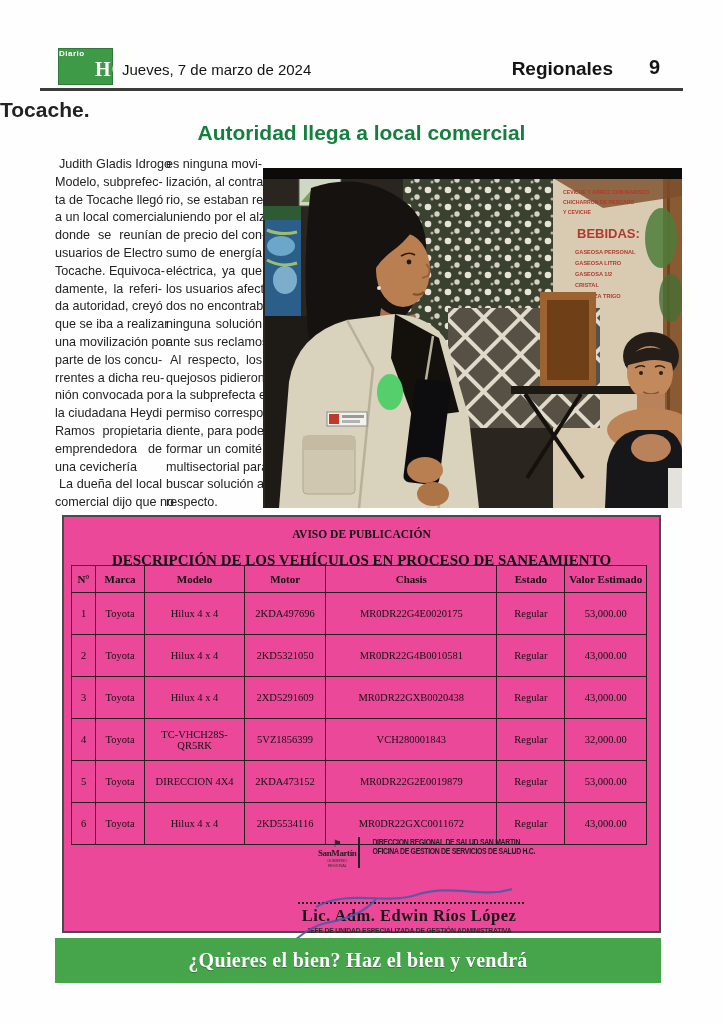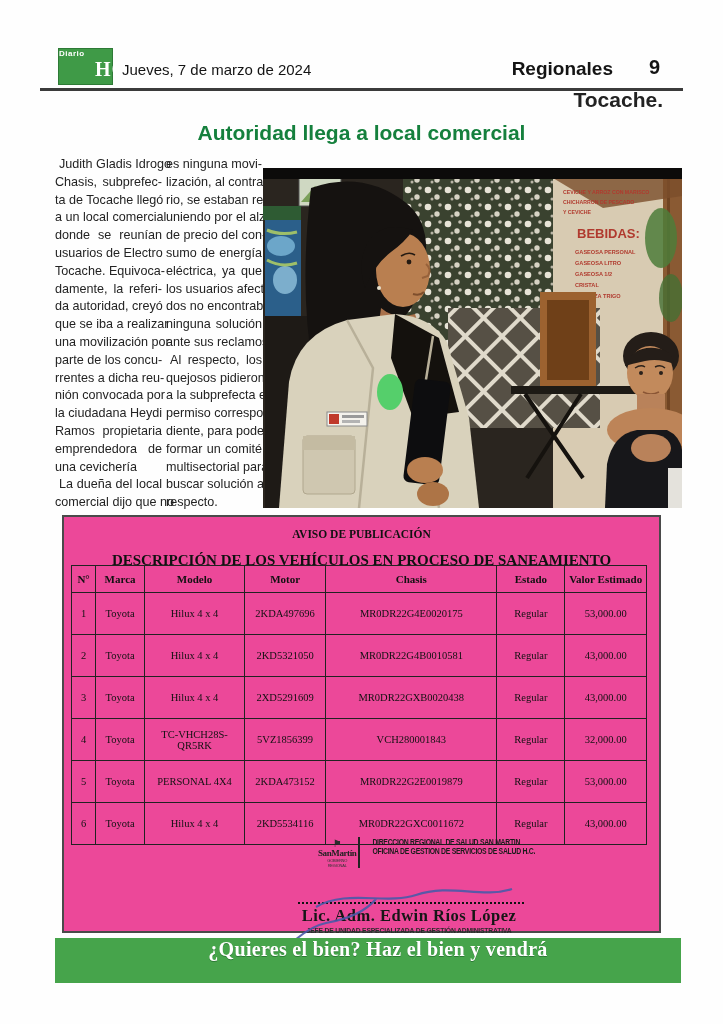--- a/index.html
+++ b/index.html
@@ -11,21 +11,21 @@
             border:1px solid #2e7a36;text-align:left;box-sizing:border-box;}
   .masthead .diario{display:block;color:#fff;font-size:8px;font-weight:bold;line-height:10px;letter-spacing:.5px;}
   .masthead .hoy{display:block;color:#fff;font-family:"Liberation Serif",serif;font-weight:bold;
                  font-size:20px;line-height:20px;letter-spacing:1px;padding-left:36px;}
   .hdr-date{position:absolute;left:122px;top:61px;font-size:15px;color:#141414;}
   .hdr-section{position:absolute;right:110px;top:58px;font-size:19px;font-weight:bold;color:#141414;}
   .hdr-page{position:absolute;right:63px;top:56px;font-size:20px;font-weight:bold;color:#141414;}
   .hdr-rule{position:absolute;left:40px;top:88px;width:643px;height:3px;background:#3b3b3b;}
 
   
-  .kicker{position:absolute;left:0;top:88px;width:663px;text-align:right;
+  .kicker{position:absolute;left:0;top:98px;width:663px;text-align:left;
           font-size:21px;font-weight:bold;color:#222;}
   .headline{position:absolute;left:0;top:121px;width:723px;text-align:center;
             font-size:21px;font-weight:bold;color:#15803d;}
 
   
   .colA{position:absolute;left:55px;top:156px;width:107px;}
   .colB{position:absolute;left:166px;top:156px;width:96px;}
   .bl{font-size:12.6px;line-height:17.8px;white-space:nowrap;text-align:justify;text-align-last:justify;color:#232323;}
   .bl.pend{text-align-last:left;}
   .bl.pind{text-indent:4px;}
@@ -60,21 +60,21 @@
         letter-spacing:-0.3px;white-space:nowrap;line-height:9px;transform:scaleY(1.2);transform-origin:left top;}
   .sig-svg{position:absolute;left:0px;top:22px;pointer-events:none;}
   .dotline{margin:34px 0 0 42px;width:226px;border-top:2px dotted #111;}
   .signer-name{margin:2px 0 0 22px;width:262px;text-align:center;font-family:"Liberation Serif",serif;
                font-weight:bold;font-size:16.5px;color:#161616;letter-spacing:.5px;}
   .signer-title{margin:1px 0 0 22px;width:262px;text-align:center;font-size:6.8px;font-weight:bold;
                 color:#2a2a2a;letter-spacing:-0.2px;}
 
   
   .banner{position:absolute;left:55px;top:938px;width:606px;height:45px;background:#46a44b;
-          display:flex;align-items:flex-start;justify-content:center;padding-left:20px;}
+          display:flex;align-items:center;justify-content:center;}
   .banner span{color:#fff;font-family:"Liberation Serif",serif;font-weight:bold;font-size:20px;
                letter-spacing:.3px;text-shadow:0 1px 0 #2e7a36;}
 </style>
 </head>
 <body>
 
 <div class="page">
 
   <div class="masthead">
     <span class="diario">Diario</span>
@@ -83,21 +83,21 @@
   <div class="hdr-date">Jueves, 7 de marzo de 2024</div>
   <div class="hdr-section">Regionales</div>
   <div class="hdr-page">9</div>
   <div class="hdr-rule"></div>
 
   <div class="kicker">Tocache.</div>
   <div class="headline">Autoridad llega a local comercial</div>
 
   <div class="colA">
       <div class="bl pind">Judith Gladis Idrogo</div>
-      <div class="bl">Chasis, subprefec-</div>
+      <div class="bl">Modelo, subprefec-</div>
       <div class="bl">ta de Tocache llegó</div>
       <div class="bl">a un local comercial</div>
       <div class="bl">donde se reunían</div>
       <div class="bl">usuarios de Electro</div>
       <div class="bl">Tocache. Equivoca-</div>
       <div class="bl">damente, la referi-</div>
       <div class="bl">da autoridad, creyó</div>
       <div class="bl">que se iba a realizar</div>
       <div class="bl">una movilización por</div>
       <div class="bl">parte de los concu-</div>
@@ -302,21 +302,21 @@
             <td>Toyota</td>
             <td>TC-VHCH28S-QR5RK</td>
             <td>5VZ1856399</td>
             <td>VCH280001843</td>
             <td>Regular</td>
             <td>32,000.00</td>
           </tr>
           <tr>
             <td>5</td>
             <td>Toyota</td>
-            <td>PERSONAL 4X4</td>
+            <td>DIRECCION 4X4</td>
             <td>2KDA473152</td>
             <td>MR0DR22G2E0019879</td>
             <td>Regular</td>
             <td>53,000.00</td>
           </tr>
           <tr>
             <td>6</td>
             <td>Toyota</td>
             <td>Hilux 4 x 4</td>
             <td>2KD5534116</td>

